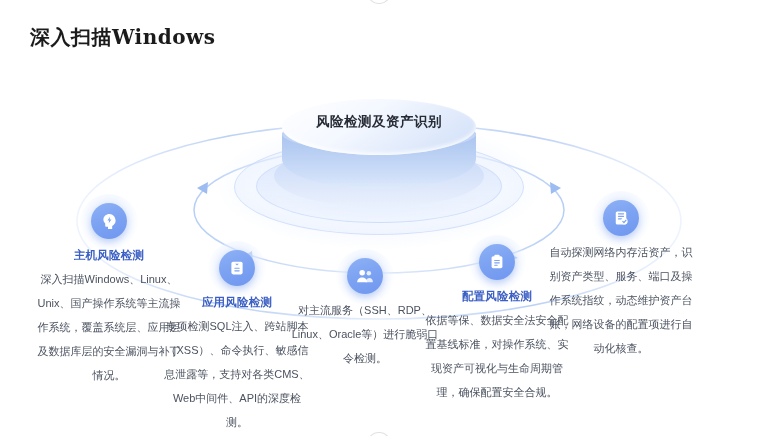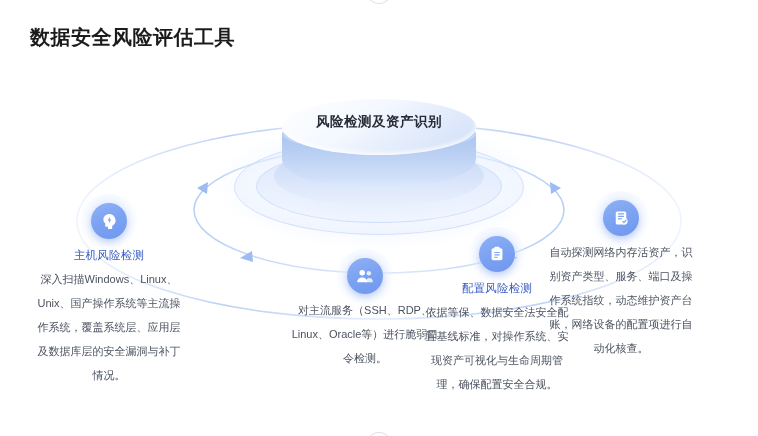--- a/index.html
+++ b/index.html
@@ -158,49 +158,49 @@
     box-shadow: 0 3px 7px rgba(120,155,230,.42);
     display: flex;
     align-items: center;
     justify-content: center;
   }
   .node-icon svg { display: block; }
   .node-title {
     margin-top: 9px;
     text-align: center;
     font-size: 11.5px;
-    font-weight: 400;
+    font-weight: 700;
     color: #3a5ec4;
     letter-spacing: .2px;
     white-space: nowrap;
   }
   .node-desc {
     margin-top: 4px;
     text-align: center;
     font-size: 11px;
     line-height: 24px;
     color: #4b5260;
   }
 
   
   #node-1 { left: 34px;  top: 143px; }
   #node-2 { left: 162px; top: 190px; }
   #node-3 { left: 290px; top: 198px; }
-  #node-4 { left: 422px; top: 176px; }
+  #node-4 { left: 422px; top: 184px; }
   #node-5 { left: 546px; top: 140px; }
 </style>
 </head>
 <body>
 
 <div id="page">
 
   <div class="edge-nub top"></div>
   <div class="edge-nub bottom"></div>
 
-  <div id="title">数据安全风险评估工具</div>
+  <div id="title">深入扫描Windows</div>
 
   <div id="stage">
 
     <svg id="orbit-svg" viewBox="0 0 758 376">
       <defs>
         <linearGradient id="gOuter" x1="0" y1="0" x2="1" y2="0">
           <stop offset="0%" stop-color="#cfe0fa" stop-opacity="0.35"></stop>
           <stop offset="25%" stop-color="#b7cdf5" stop-opacity="0.95"></stop>
           <stop offset="50%" stop-color="#cddff9" stop-opacity="0.55"></stop>
           <stop offset="75%" stop-color="#b7cdf5" stop-opacity="0.95"></stop>
@@ -240,20 +240,35 @@
           <svg width="19" height="19" viewBox="0 0 24 24" fill="#ffffff">
             <path d="M12 2.6c-4.3 0-7.7 3-7.7 7 0 2 .9 3.6 2.3 4.9v3.1c0 .5.4.9.9.9h2.6v2.4c0 .4.3.7.7.7h3.9c.4 0 .7-.3.7-.7v-3.3c2.5-1.2 4.3-3.5 4.3-6.4 0-4.5-3.4-8.6-7.7-8.6z"></path>
             <path d="M12.8 6.1l-3.4 4.6h2.2l-.6 3.5 3.4-4.7h-2.2z" fill="#7da3f2"></path>
           </svg>
         </div>
       </div>
       <div class="node-title">主机风险检测</div>
       <div class="node-desc">深入扫描Windows、Linux、Unix、国产操作系统等主流操作系统，覆盖系统层、应用层及数据库层的安全漏洞与补丁情况。</div>
     </div>
 
+    <div class="node" id="node-2">
+      <div class="node-icon-wrap">
+        <div class="node-icon-glow"></div>
+        <div class="node-icon">
+          <svg width="18" height="18" viewBox="0 0 24 24">
+            <rect x="4.5" y="3.5" width="15" height="17" rx="2.4" fill="#ffffff"></rect>
+            <path d="M9.6 6.2h4.8l-2.4 2.6z" fill="#7da3f2"></path>
+            <rect x="8.4" y="11.6" width="7.2" height="1.5" rx=".75" fill="#7da3f2"></rect>
+            <rect x="8.4" y="15" width="7.2" height="1.5" rx=".75" fill="#7da3f2"></rect>
+          </svg>
+        </div>
+      </div>
+      <div class="node-title">应用风险检测</div>
+      <div class="node-desc">专项检测SQL注入、跨站脚本（XSS）、命令执行、敏感信息泄露等，支持对各类CMS、Web中间件、API的深度检测。</div>
+    </div>
 
     <div class="node" id="node-3">
       <div class="node-icon-wrap">
         <div class="node-icon-glow"></div>
         <div class="node-icon">
           <svg width="20" height="20" viewBox="0 0 24 24" fill="#ffffff">
             <circle cx="8.6" cy="8" r="3.3"></circle>
             <path d="M2.6 19.4c0-3.3 2.7-5.6 6-5.6s6 2.3 6 5.6z"></path>
             <circle cx="16.6" cy="8.6" r="2.7" opacity=".82"></circle>
             <path d="M12.9 19.4c0-2.9 1.9-5 4.4-5 2.3 0 4.1 1.8 4.1 4.3v.7z" opacity=".82"></path>

